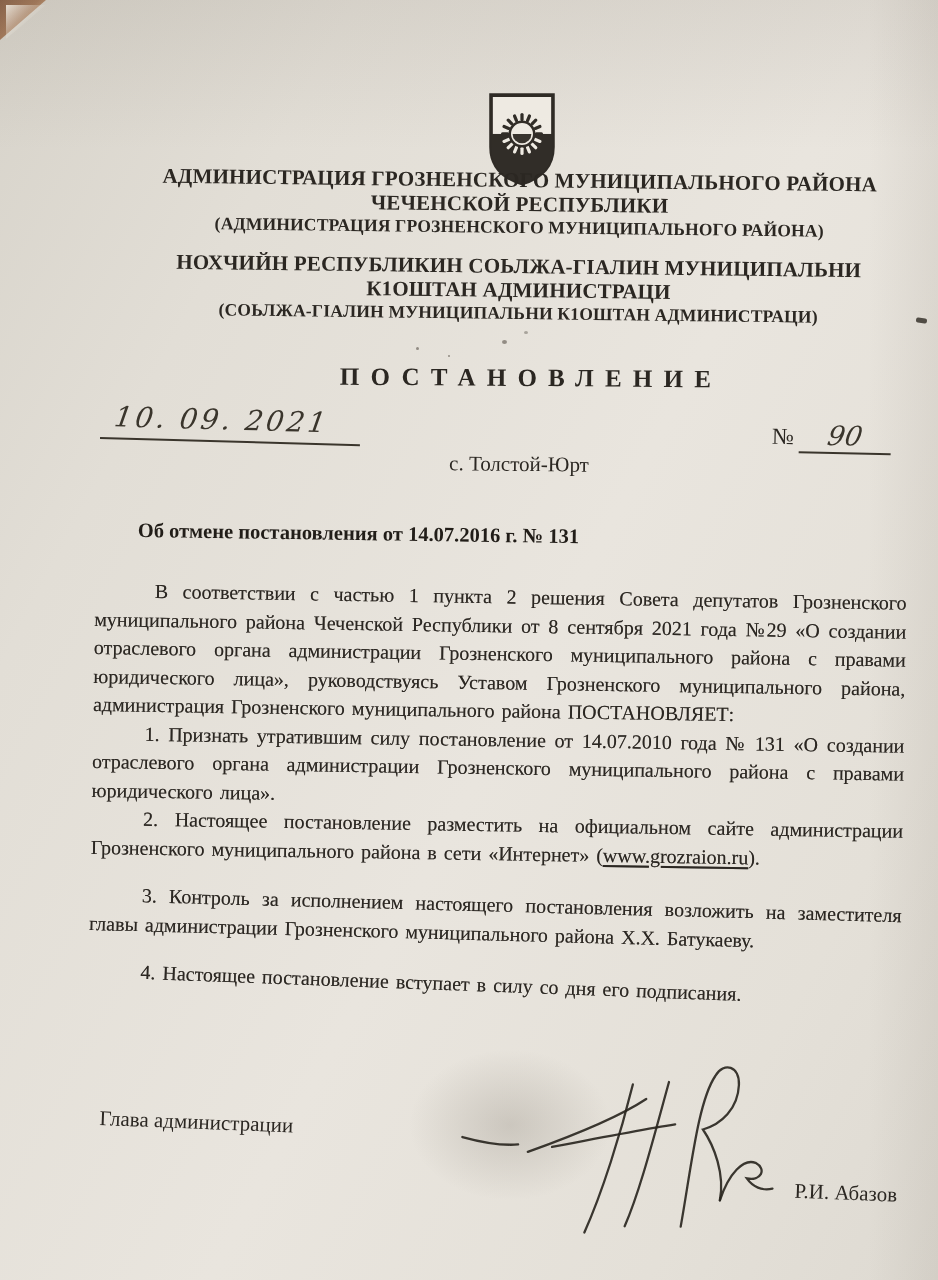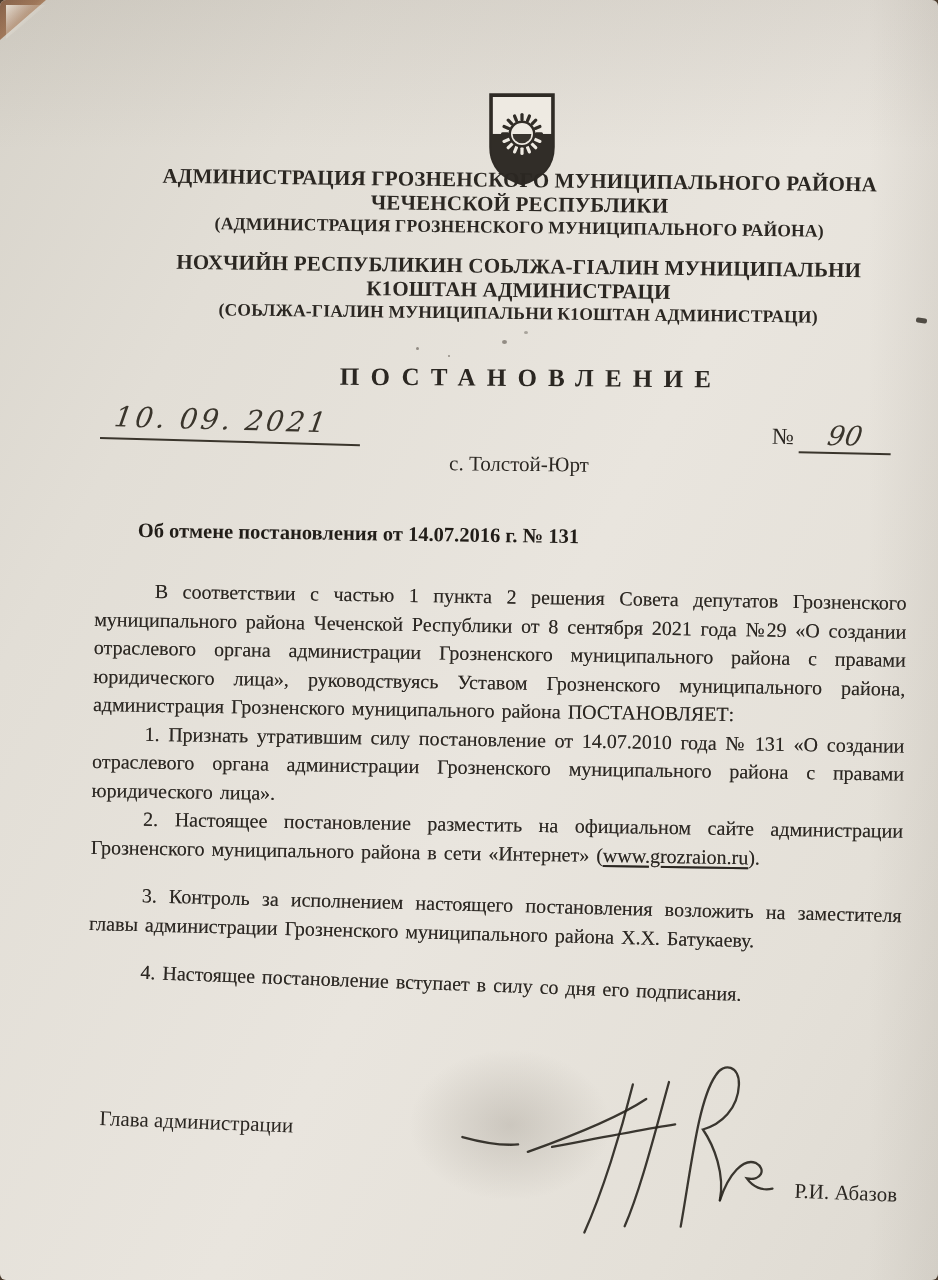--- a/index.html
+++ b/index.html
@@ -8,21 +8,20 @@
     overflow: hidden;
     font-family: "Liberation Serif", serif;
     background: #4a3a2c;
   }
   .photo {
     position: relative;
     width: 938px; height: 1280px;
     background: linear-gradient(118deg, #d7d3ca 0%, #e2ded6 22%, #e9e5de 55%, #e4e0d8 82%, #dedad2 100%);
     overflow: hidden;
     color: #2b2722;
-    border-radius: 6px;
   }
   
   .table-corner {
     position: absolute; left: 0; top: 0; width: 46px; height: 40px;
     background: linear-gradient(135deg, #8a6248 0%, #a4795a 45%, #c9a37f 70%);
     clip-path: polygon(0 0, 100% 0, 0 100%);
   }
   .table-corner-edge {
     position: absolute; left: 0; top: 0; width: 40px; height: 34px;
     background: linear-gradient(135deg, rgba(255,250,240,.9), rgba(255,250,240,0) 60%);

